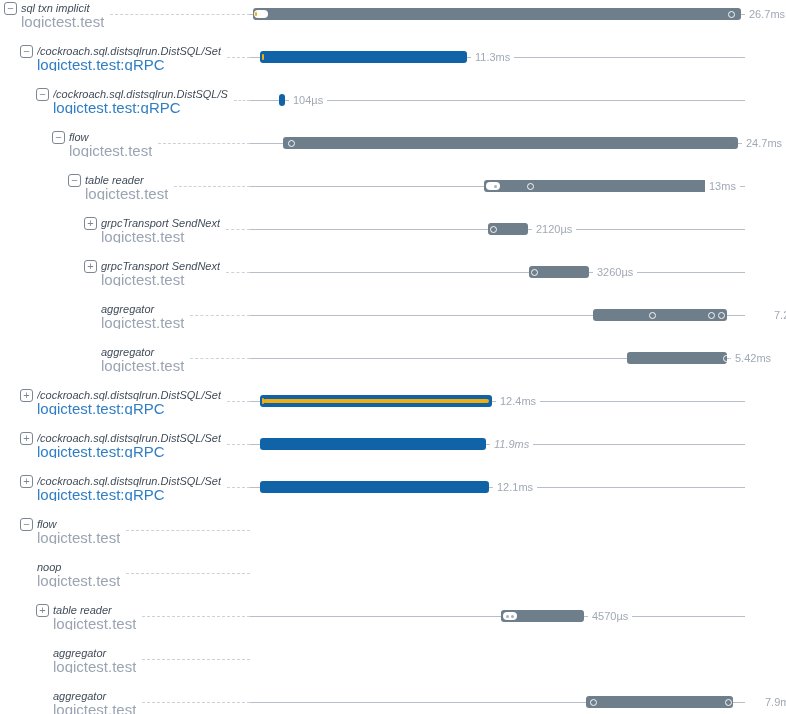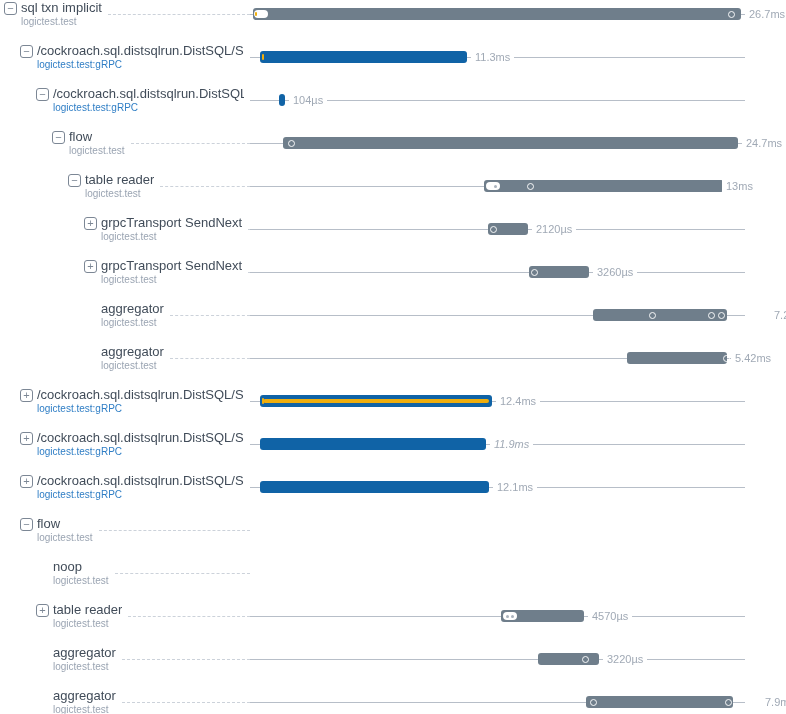--- a/index.html
+++ b/index.html
@@ -10,22 +10,22 @@
   html,body{margin:0;padding:0;}
   body{background:var(--bg);font-family:"Liberation Sans",sans-serif;}
   #trace{position:relative;width:786px;height:714px;background:var(--bg);overflow:hidden;}
   .row{position:absolute;left:0;width:786px;height:43px;}
   .left{position:absolute;left:0;top:0;width:252px;height:43px;display:flex;align-items:flex-start;box-sizing:border-box;}
   .toggle{flex:0 0 auto;width:13px;height:13px;margin-top:2px;margin-right:4px;border:1px solid var(--toggle);
           border-radius:3px;box-sizing:border-box;color:var(--toggle);font-size:11px;line-height:10px;
           text-align:center;cursor:pointer;user-select:none;}
   .toggle.hidden{visibility:hidden;}
   .texts{flex:0 1 auto;min-width:0;padding-top:1px;}
-  .title{font-size:13px;line-height:14px;color:var(--title);white-space:nowrap;overflow:hidden;}
-  .sub{font-size:10px;line-height:13px;color:var(--sub-gray);white-space:nowrap;overflow:hidden;}
+  .title{font-size:11px;line-height:14px;color:var(--title);white-space:nowrap;overflow:hidden;font-style:italic;}
+  .sub{font-size:15px;line-height:13px;color:var(--sub-gray);white-space:nowrap;overflow:hidden;}
   .sub.blue{color:var(--sub-blue);}
   .dashes{flex:1 1 0;min-width:0;height:0;border-top:1px dashed var(--dash);margin-top:14px;margin-left:6px;margin-right:2px;}
   .timeline{position:absolute;left:250px;top:0;width:536px;height:43px;}
   .baseline{position:absolute;left:0;top:14px;width:495px;height:0;border-top:1px solid var(--baseline);}
   .bar{position:absolute;top:8px;height:12px;border-radius:3px;z-index:2;cursor:pointer;}
   .bar.gray{background:var(--bar-gray);}
   .bar.blue{background:var(--bar-blue);}
   .stripe{position:absolute;left:3px;right:3px;top:4px;height:4px;border-radius:2px;background:var(--stripe-yellow);}
   .tick{position:absolute;left:2px;top:3px;width:2px;height:6px;border-radius:1px;background:var(--stripe-yellow);}
   .ring{position:absolute;top:3px;width:5px;height:5px;border:1.5px solid rgba(255,255,255,.92);border-radius:50%;box-sizing:content-box;}
@@ -118,21 +118,21 @@
       <div class="dashes"></div>
     </div>
     <div class="timeline">
       <div class="baseline"></div>
       <div class="bar gray" style="left: 234px; width: 240px;">
           <span class="pill" style="left: 2px;">
             <span class="gdot" style="left: 8px;"></span>
           </span>
           <span class="ring" style="left: 43px;"></span>
         </div>
-      <span class="value" style="left: 472px;">13ms</span>
+      <span class="value" style="left: 455px;">13ms</span>
     </div>
   </div>
     <div class="row" style="top: 215px;">
     <div class="left" style="padding-left: 84px;">
       <span class="toggle">+</span>
       <div class="texts">
         <div class="title">grpcTransport SendNext</div>
         <div class="sub">logictest.test</div>
       </div>
       <div class="dashes"></div>
@@ -250,21 +250,21 @@
     <div class="left" style="padding-left: 20px;">
       <span class="toggle">−</span>
       <div class="texts">
         <div class="title">flow</div>
         <div class="sub">logictest.test</div>
       </div>
       <div class="dashes"></div>
     </div>
   </div>
     <div class="row" style="top: 559px;">
-    <div class="left" style="padding-left: 36px;">
+    <div class="left" style="padding-left: 20px;">
       <span class="toggle hidden"></span>
       <div class="texts">
         <div class="title">noop</div>
         <div class="sub">logictest.test</div>
       </div>
       <div class="dashes"></div>
     </div>
   </div>
     <div class="row" style="top: 602px;">
     <div class="left" style="padding-left: 36px;">
@@ -288,27 +288,20 @@
   </div>
     <div class="row" style="top: 645px;">
     <div class="left" style="padding-left: 36px;">
       <span class="toggle hidden"></span>
       <div class="texts">
         <div class="title">aggregator</div>
         <div class="sub">logictest.test</div>
       </div>
       <div class="dashes"></div>
     </div>
-    <div class="timeline">
-      <div class="baseline"></div>
-      <div class="bar gray" style="left: 288px; width: 61px;">
-          <span class="ring" style="left: 44px;"></span>
-        </div>
-      <span class="value" style="left: 353px;">3220µs</span>
-    </div>
   </div>
     <div class="row" style="top: 688px;">
     <div class="left" style="padding-left: 36px;">
       <span class="toggle hidden"></span>
       <div class="texts">
         <div class="title">aggregator</div>
         <div class="sub">logictest.test</div>
       </div>
       <div class="dashes"></div>
     </div>

